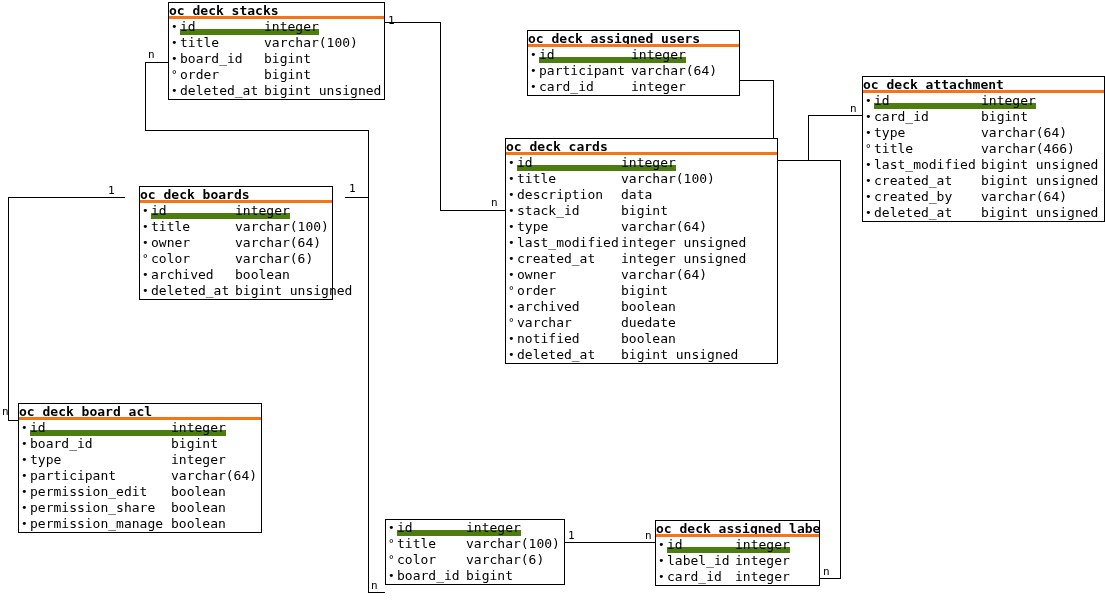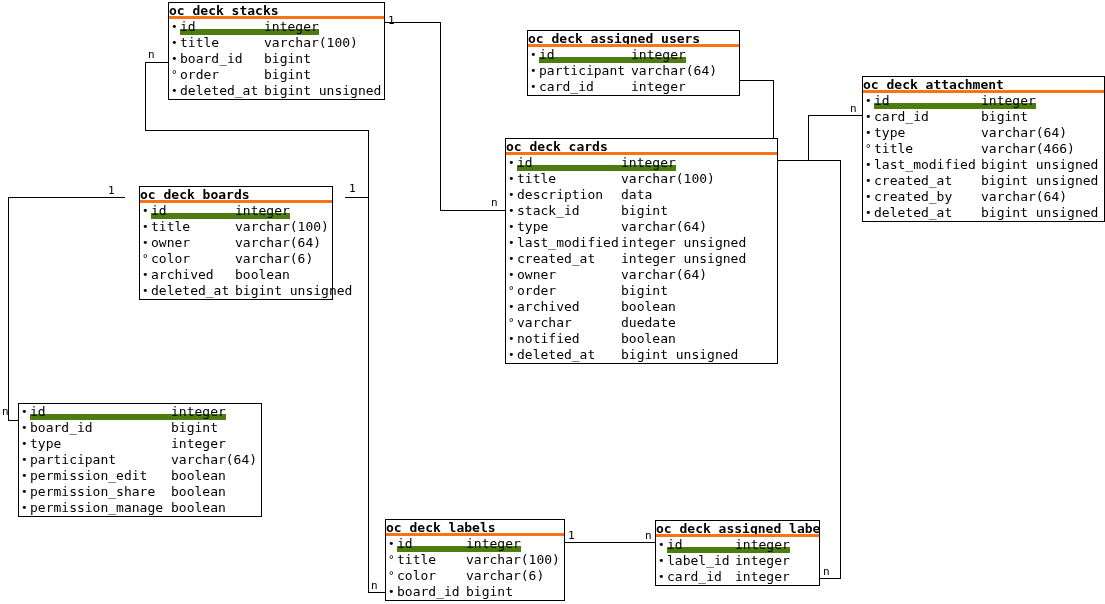--- a/index.html
+++ b/index.html
@@ -325,20 +325,21 @@
           <span class="b">•</span>
           <span class="inner">
             <span class="n">deleted_at</span>
             <span class="t">bigint unsigned</span>
           </span>
         </div>
       </div>
   </div>
 
   <div class="tbl" style="left:18px; top:403px; width:244px; --namew:141px;">
+    <div class="th">oc_deck_board_acl</div>
     <div class="rows">
         <div class="row pk">
           <span class="b">•</span>
           <span class="inner">
             <span class="n">id</span>
             <span class="t">integer</span>
           </span>
         </div>
         <div class="row">
           <span class="b">•</span>
@@ -379,21 +380,20 @@
           <span class="b">•</span>
           <span class="inner">
             <span class="n">permission_manage</span>
             <span class="t">boolean</span>
           </span>
         </div>
       </div>
   </div>
 
   <div class="tbl" style="left:385px; top:519px; width:180px; --namew:69px;">
-    <div class="th">oc_deck_labels</div>
     <div class="rows">
         <div class="row pk">
           <span class="b">•</span>
           <span class="inner">
             <span class="n">id</span>
             <span class="t">integer</span>
           </span>
         </div>
         <div class="row">
           <span class="b">°</span>

